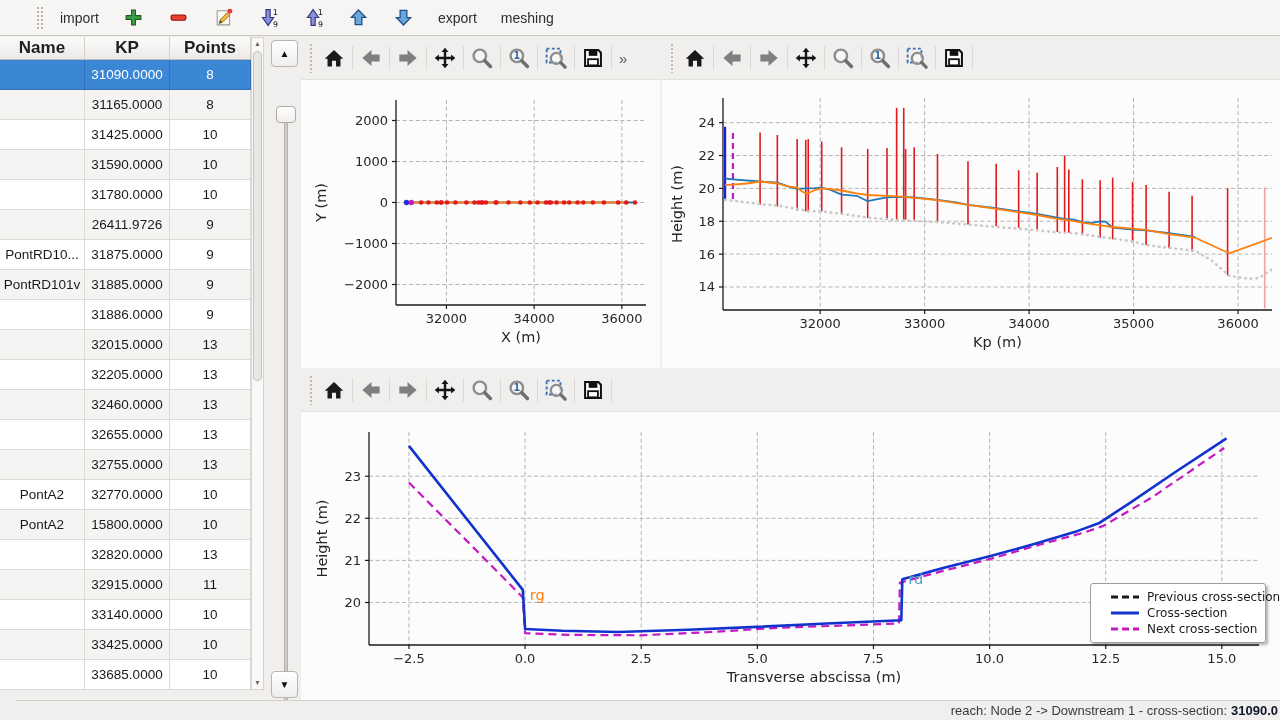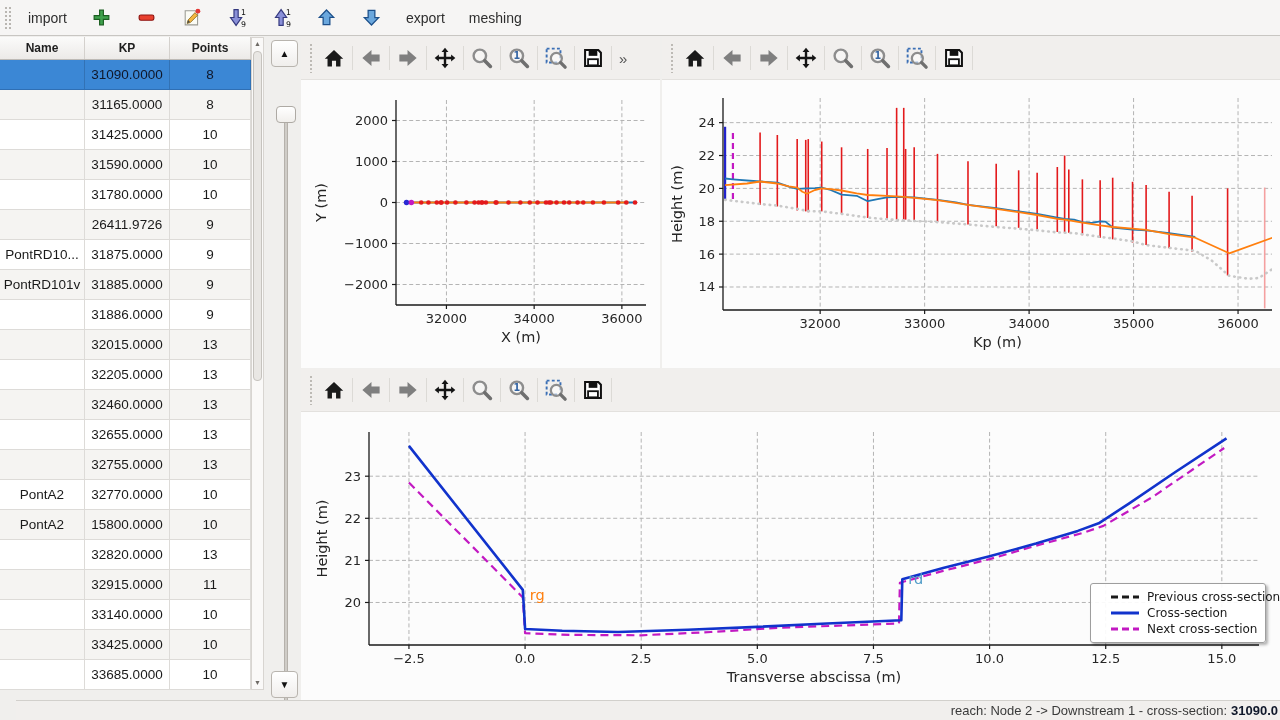--- a/index.html
+++ b/index.html
@@ -1,44 +1,44 @@
 <!DOCTYPE html>
 <html><head>
 <meta charset="utf-8">
 <style>
   * { margin:0; padding:0; box-sizing:border-box; }
   html,body { width:1280px; height:720px; overflow:hidden; }
   body { font-family:"Liberation Sans","DejaVu Sans",sans-serif; background:#f0efed; position:relative; }
 
   
   #app-toolbar { position:absolute; left:0; top:0; width:1280px; height:36px;
-    background:#f6f5f4; border-bottom:1px solid #c8c6c2; display:flex; align-items:center; }
+    background:#f6f5f4; border-bottom:1px solid #c8c6c2; display:flex; align-items:center;padding-left:32px; }
   .tb-grip { width:8px; height:24px; margin:0 6px 0 4px;
     background-image:radial-gradient(#b9b6b1 1px, transparent 1.2px);
     background-size:4px 4px; }
   #app-toolbar-items { display:flex; align-items:center; gap:4px; }
   .tb-btn { border:1px solid transparent; background:transparent; border-radius:4px;
     padding:4px 9px; font-size:14px; color:#2e2e2e; display:flex; align-items:center; justify-content:center;
     font-family:"Liberation Sans",sans-serif; cursor:default; }
   .tb-btn svg { display:block; }
 
   
   #left-panel { position:absolute; left:0; top:37px; width:300px; height:663px; background:#f0efed; }
   #tbl { position:absolute; left:0; top:0; width:251px; }
   #tbl-header { display:grid; grid-template-columns:85px 85px 81px; height:23px;
     background:linear-gradient(#fbfbfa,#eceae8); border-bottom:1px solid #bdbab6; }
-  #tbl-header .hcell { font-size:12px; font-weight:bold; color:#1f1f1f; display:flex;
+  #tbl-header .hcell { font-size:17px; font-weight:bold; color:#1f1f1f; display:flex;
     align-items:center; justify-content:center; border-right:1px solid #d4d1cd; }
   #tbl-body .trow { display:grid; grid-template-columns:85px 85px 81px; height:30px;
     background:#ffffff; border-bottom:1px solid #dddbd8; }
   #tbl-body .trow.alt { background:#f5f4f2; }
   #tbl-body .trow.selected { background:#3b87d5; border-bottom:1px solid #2f6fb4; }
   .tcell { font-size:13.5px; color:#1a1a1a; display:flex; align-items:center; justify-content:center;
     border-right:1px solid #dddbd8; overflow:hidden; white-space:nowrap; }
-  .trow.selected .tcell { color:#0f172a; border-right:1px solid rgba(0,0,0,0.15); }
+  .trow.selected .tcell { color:#ffffff; border-right:1px solid rgba(0,0,0,0.15); }
 
   
   #tbl-scrollbar { position:absolute; left:251px; top:0; width:13px; height:653px;
     background:#faf9f8; border:1px solid #d8d5d1; }
   #tbl-scrollbar .arr { position:absolute; left:0; width:11px; text-align:center;
     font-size:7px; color:#6e6a65; line-height:10px; }
   #tbl-thumb { position:absolute; left:1px; top:13px; width:9px; height:330px;
     background:#e9e7e4; border:1px solid #c6c3be; border-radius:4px; }
 
   

